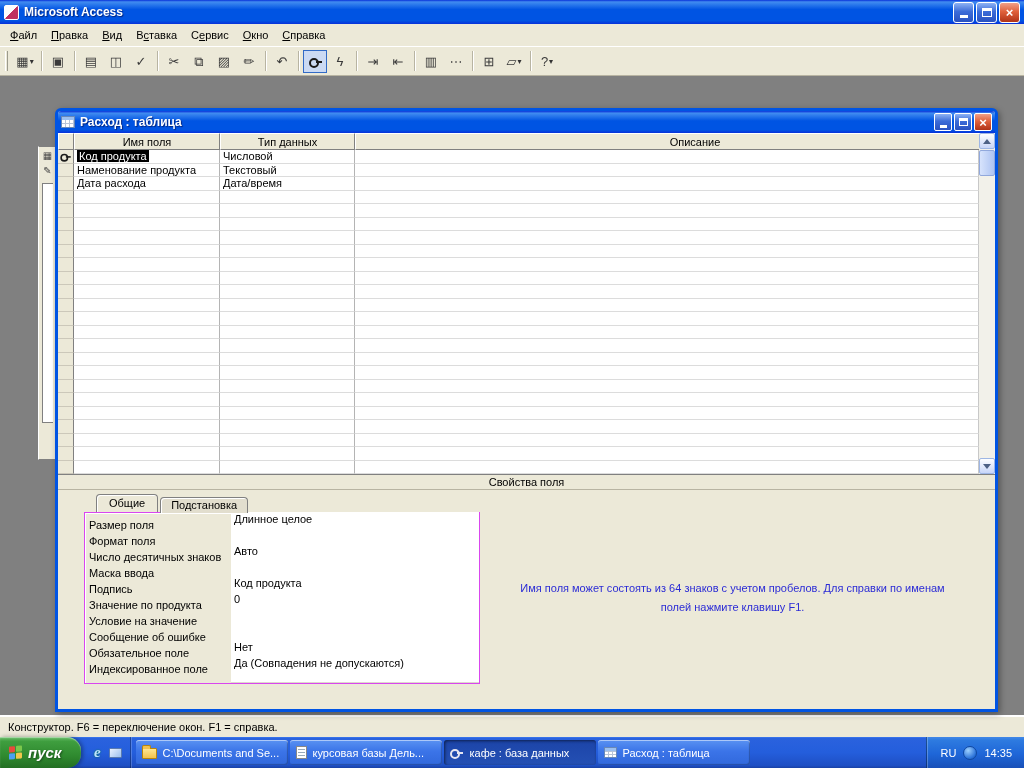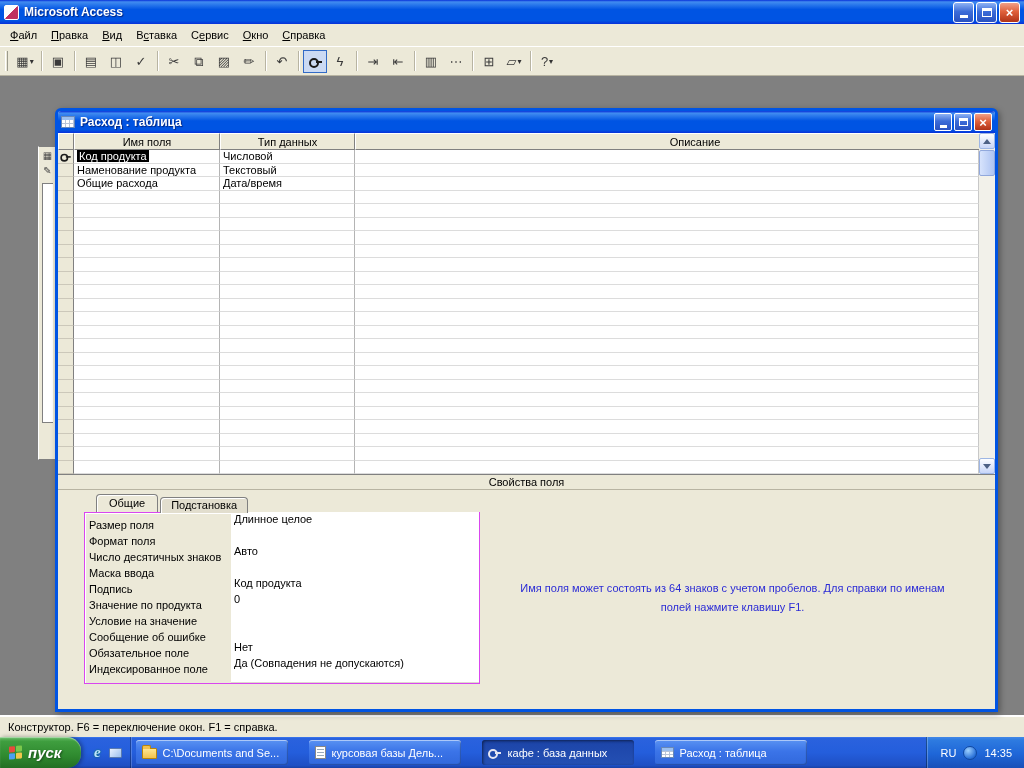--- a/index.html
+++ b/index.html
@@ -114,21 +114,21 @@
     border-radius:0 14px 14px 0;color:#fff;font-style:italic;font-weight:bold;font-size:15px;
     box-shadow:inset 0 1px 1px rgba(255,255,255,.45),2px 0 4px rgba(0,0,0,.35);text-shadow:1px 1px 2px #1A4A1A;}
   .flag{display:grid;grid-template:6px 6px / 6px 6px;gap:1px;transform:skewY(-6deg);}
   .flag i{display:block;border-radius:1px;}
   .flag i:nth-child(1){background:#E84A3C;} .flag i:nth-child(2){background:#7CC84C;}
   .flag i:nth-child(3){background:#4CA0F0;} .flag i:nth-child(4){background:#F0C84C;}
   .ql{display:flex;align-items:center;gap:4px;padding:0 8px;border-right:1px solid rgba(0,0,0,.3);box-shadow:1px 0 0 rgba(255,255,255,.2);}
   .ql-ic{width:16px;height:16px;display:flex;align-items:center;justify-content:center;cursor:default;}
   .ic-internet-explorer{color:#BFE0FF;font-family:"Liberation Serif",serif;font-style:italic;font-weight:bold;font-size:15px;text-shadow:0 0 2px #084;}
   .ic-show-desktop{width:13px;height:10px;background:linear-gradient(135deg,#EAF2FF,#9CC0EE);border:1px solid #5A7AB0;border-radius:1px;align-self:center;}
-  .task-btns{display:flex;align-items:stretch;padding-left:4px;gap:19px;}
+  .task-btns{display:flex;align-items:stretch;padding-left:4px;}
   .task{display:flex;align-items:center;gap:5px;width:152px;margin:3px 1px;padding:0 6px;border-radius:3px;border:none;cursor:default;
     background:linear-gradient(180deg,#5A92F2,#3B74E8 45%,#3168DC);
     box-shadow:inset 0 1px 0 rgba(255,255,255,.5),inset -1px -1px 1px rgba(0,0,0,.25);
     color:#fff;font-size:11px;white-space:nowrap;overflow:hidden;text-align:left;}
   .task.pressed{background:linear-gradient(180deg,#1C44A8,#2450B4);box-shadow:inset 1px 1px 3px rgba(0,0,0,.55);}
   .t-label{overflow:hidden;text-overflow:ellipsis;}
   .t-ic{flex:0 0 auto;}
   .ic-folder{width:15px;height:11px;background:linear-gradient(180deg,#FFE690,#F2C24E);border:1px solid #B8860B;border-radius:1px;position:relative;margin-top:2px;}
   .ic-folder::before{content:"";position:absolute;top:-4px;left:-1px;width:7px;height:3px;background:#F2C24E;border:1px solid #B8860B;border-bottom:none;border-radius:2px 2px 0 0;}
   .ic-document{width:11px;height:13px;background:#fff;border:1px solid #888;
@@ -293,21 +293,21 @@
               <div class="g-cell g-desc"></div>
             </div>
             <div class="g-row">
               <div class="g-sel"></div>
               <div class="g-cell g-field">Наменование продукта</div>
               <div class="g-cell g-type">Текстовый</div>
               <div class="g-cell g-desc"></div>
             </div>
             <div class="g-row">
               <div class="g-sel"></div>
-              <div class="g-cell g-field">Общие расхода</div>
+              <div class="g-cell g-field">Дата расхода</div>
               <div class="g-cell g-type">Дата/время</div>
               <div class="g-cell g-desc"></div>
             </div>
             <div class="g-row">
               <div class="g-sel"></div>
               <div class="g-cell g-field"></div>
               <div class="g-cell g-type"></div>
               <div class="g-cell g-desc"></div>
             </div>
             <div class="g-row">

